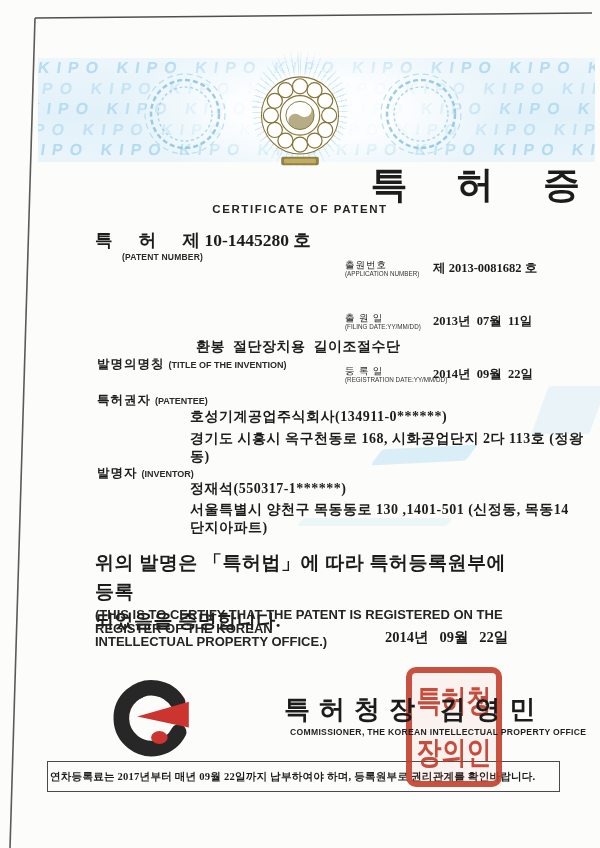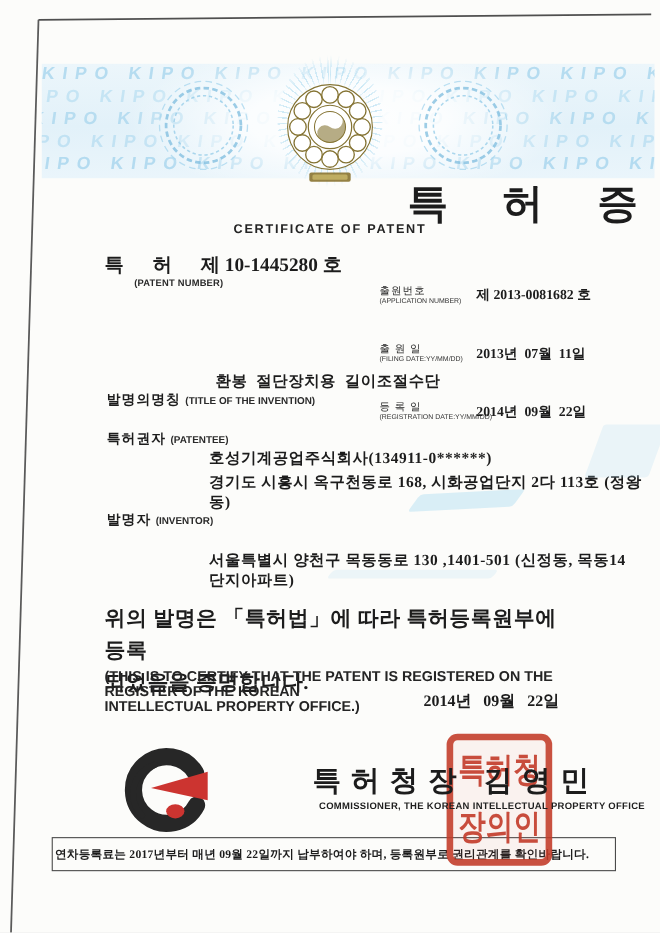--- a/index.html
+++ b/index.html
@@ -188,20 +188,21 @@
     <span class="sec-label-kr">특허권자</span>
     <span class="sec-label-en sans">(PATENTEE)</span>
   </div>
   <div class="abs body-val" style="left:190px;top:408px;">호성기계공업주식회사(134911-0******)</div>
   <div class="abs body-val" style="left:190px;top:430px;">경기도 시흥시 옥구천동로 168, 시화공업단지 2다 113호 (정왕동)</div>
 
   <div class="abs" style="left:97px;top:463px;">
     <span class="sec-label-kr">발명자</span>
     <span class="sec-label-en sans">(INVENTOR)</span>
   </div>
+  <div class="abs body-val" style="left:190px;top:480px;">정재석(550317-1******)</div>
   <div class="abs body-val" style="left:190px;top:501px;">서울특별시 양천구 목동동로 130 ,1401-501 (신정동, 목동14</div>
   <div class="abs body-val" style="left:190px;top:519px;">단지아파트)</div>
 
   <div class="abs artifact a1"></div>
   <div class="abs artifact a2"></div>
   <div class="abs artifact a3"></div>
 
   <div class="abs stmt">
     <span>위의 발명은 「특허법」에 따라 특허등록원부에 등록</span><br>
     <span>되었음을 증명합니다.</span>

